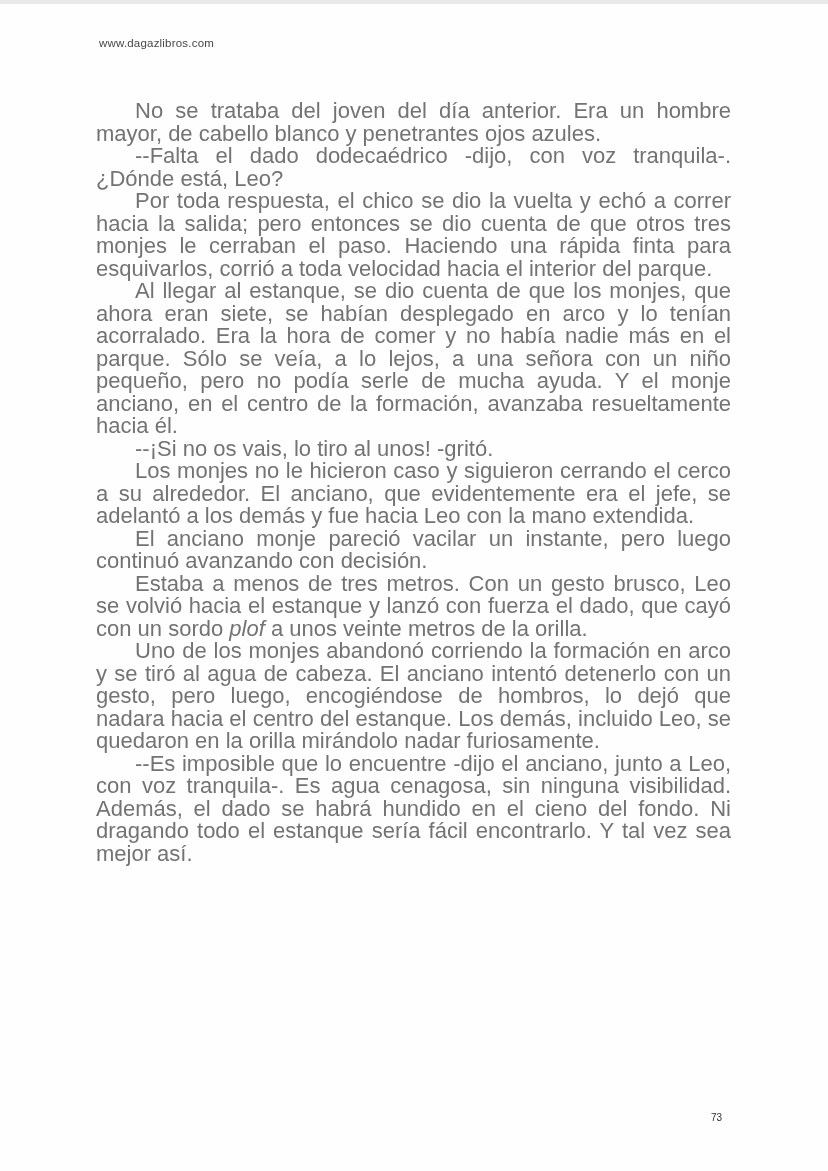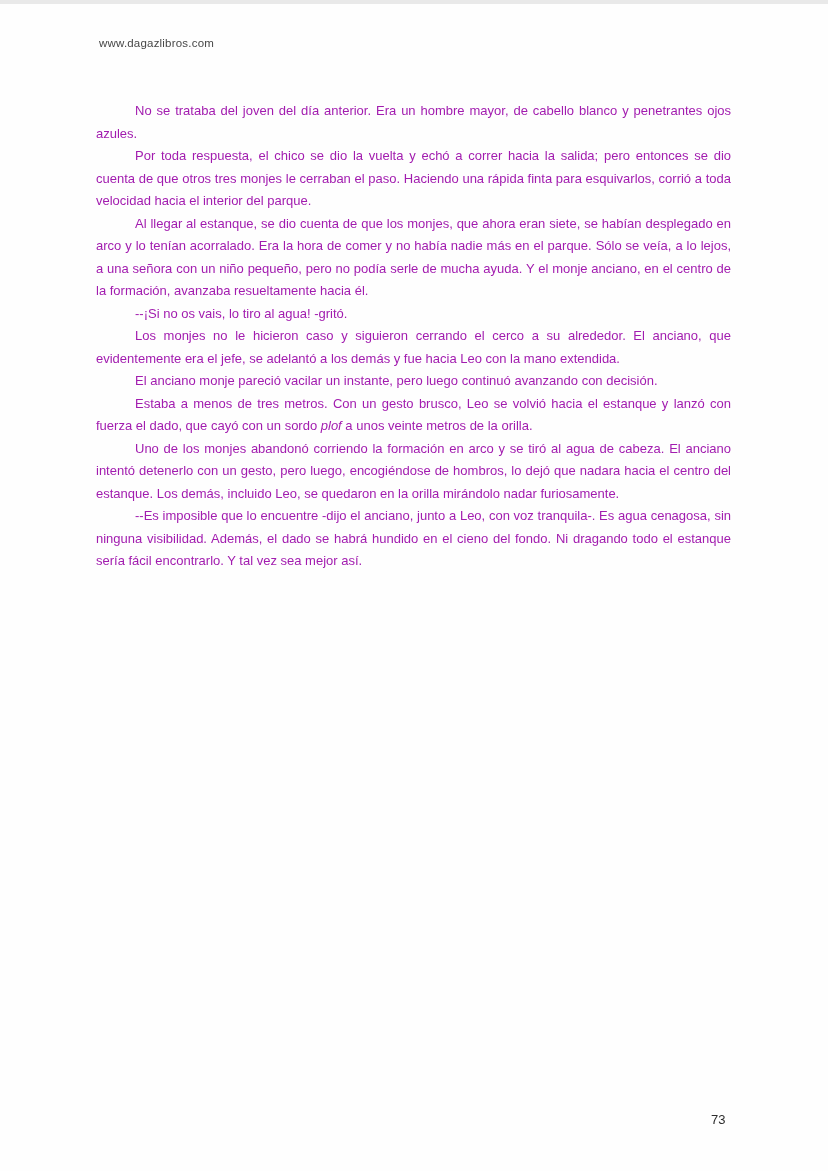--- a/index.html
+++ b/index.html
@@ -22,53 +22,54 @@
     top: 33px;
     font-size: 11.5px;
     letter-spacing: 0.2px;
     color: #474747;
   }
   .text-block {
     position: absolute;
     left: 96px;
     top: 96px;
     width: 635px;
-    font-size: 13px;
+    font-size: 22px;
     line-height: 22.5px;
     text-align: justify;
-    color: #a21caf;
+    color: #737373;
   }
   .text-block p {
     margin: 0;
     padding: 0;
     text-indent: 39px;
   }
   .text-block em {
     font-style: italic;
   }
   .page-number {
     position: absolute;
     left: 711px;
     top: 1108px;
-    font-size: 13px;
+    font-size: 10px;
     color: #2e2e2e;
   }
 </style>
 </head>
 <body>
 
 <div class="page">
 
   <div class="header-url">www.dagazlibros.com</div>
 
   <div class="text-block">
     <p>No se trataba del joven del día anterior. Era un hombre mayor, de cabello blanco y penetrantes ojos azules.</p>
+    <p>--Falta el dado dodecaédrico -dijo, con voz tranquila-. ¿Dónde está, Leo?</p>
     <p>Por toda respuesta, el chico se dio la vuelta y echó a correr hacia la salida; pero entonces se dio cuenta de que otros tres monjes le cerraban el paso. Haciendo una rápida finta para esquivarlos, corrió a toda velocidad hacia el interior del parque.</p>
     <p>Al llegar al estanque, se dio cuenta de que los monjes, que ahora eran siete, se habían desplegado en arco y lo tenían acorralado. Era la hora de comer y no había nadie más en el parque. Sólo se veía, a lo lejos, a una señora con un niño pequeño, pero no podía serle de mucha ayuda. Y el monje anciano, en el centro de la formación, avanzaba resueltamente hacia él.</p>
-    <p>--¡Si no os vais, lo tiro al agua! -gritó.</p>
+    <p>--¡Si no os vais, lo tiro al unos! -gritó.</p>
     <p>Los monjes no le hicieron caso y siguieron cerrando el cerco a su alrededor. El anciano, que evidentemente era el jefe, se adelantó a los demás y fue hacia Leo con la mano extendida.</p>
     <p>El anciano monje pareció vacilar un instante, pero luego continuó avanzando con decisión.</p>
     <p><span>Estaba a menos de tres metros. Con un gesto brusco, Leo se volvió hacia el estanque y lanzó con fuerza el dado, que cayó con un sordo </span><em>plof</em><span> a unos veinte metros de la orilla.</span></p>
     <p>Uno de los monjes abandonó corriendo la formación en arco y se tiró al agua de cabeza. El anciano intentó detenerlo con un gesto, pero luego, encogiéndose de hombros, lo dejó que nadara hacia el centro del estanque. Los demás, incluido Leo, se quedaron en la orilla mirándolo nadar furiosamente.</p>
     <p>--Es imposible que lo encuentre -dijo el anciano, junto a Leo, con voz tranquila-. Es agua cenagosa, sin ninguna visibilidad. Además, el dado se habrá hundido en el cieno del fondo. Ni dragando todo el estanque sería fácil encontrarlo. Y tal vez sea mejor así.</p>
   </div>
 
   <div class="page-number">73</div>
 
 </div>

